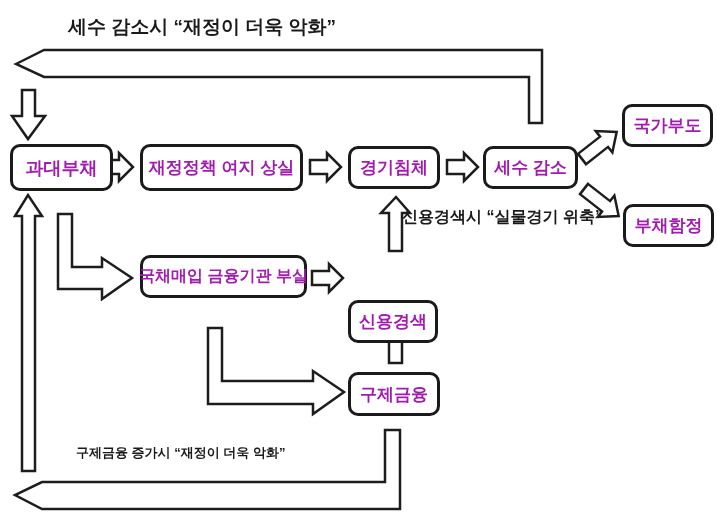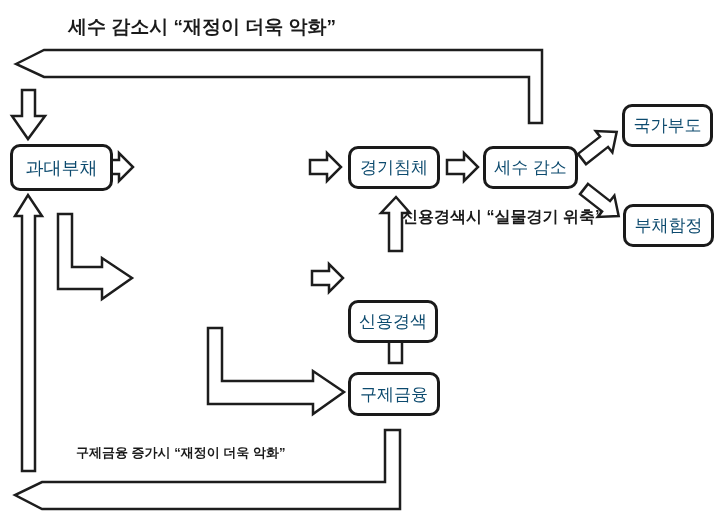--- a/index.html
+++ b/index.html
@@ -24,23 +24,23 @@
   }
   .node {
     position: absolute;
     box-sizing: border-box;
     border: 3px solid #1a1a1a;
     border-radius: 10px;
     background: #ffffff;
     display: flex;
     align-items: center;
     justify-content: center;
-    font-weight: 400;
+    font-weight: 700;
     font-size: 17px;
-    color: #0c4a6e;
+    color: #a21caf;
     white-space: nowrap;
     letter-spacing: 0px;
   }
   .flow-label {
     position: absolute;
     font-weight: 700;
     color: #1a1a1a;
     white-space: nowrap;
   }
   #label-top    { left: 68px;  top: 14px;  font-size: 19px; }
@@ -78,20 +78,22 @@
 
     <path d="M0,-6.5 L28,-6.5 L28,-13.5 L44,0 L28,13.5 L28,6.5 L0,6.5 Z" transform="translate(582,159) rotate(-38)"></path>
     <path d="M0,-6.5 L28,-6.5 L28,-13.5 L44,0 L28,13.5 L28,6.5 L0,6.5 Z" transform="translate(584,189) rotate(38)"></path>
   </svg>
 
   <div class="flow-label" id="label-top">세수 감소시 “재정이 더욱 악화”</div>
   <div class="flow-label" id="label-credit">신용경색시 “실물경기 위축”</div>
   <div class="flow-label" id="label-bottom">구제금융 증가시 “재정이 더욱 악화”</div>
 
   <div class="node" style="left:10px;  top:144px; width:103px;  height:47px; font-size:18px;">과대부채</div>
+  <div class="node" style="left:140px; top:144px; width:163px; height:47px;">재정정책 여지 상실</div>
   <div class="node" style="left:483px; top:146px; width:95px;  height:43px;">세수 감소</div>
   <div class="node" style="left:348px; top:146px; width:92px;  height:43px;">경기침체</div>
   <div class="node" style="left:622px; top:104px; width:91px;  height:43px;">국가부도</div>
   <div class="node" style="left:623px; top:204px; width:91px;  height:43px;">부채함정</div>
+  <div class="node" style="left:140px; top:255px; width:167px; height:43px; font-size:16px;">국채매입 금융기관 부실</div>
   <div class="node" style="left:348px; top:257px; width:90px;  height:43px;margin-top:43px;">신용경색</div>
   <div class="node" style="left:348px; top:372px; width:92px;  height:44px;">구제금융</div>
 
 </div>
 
 </body></html>

